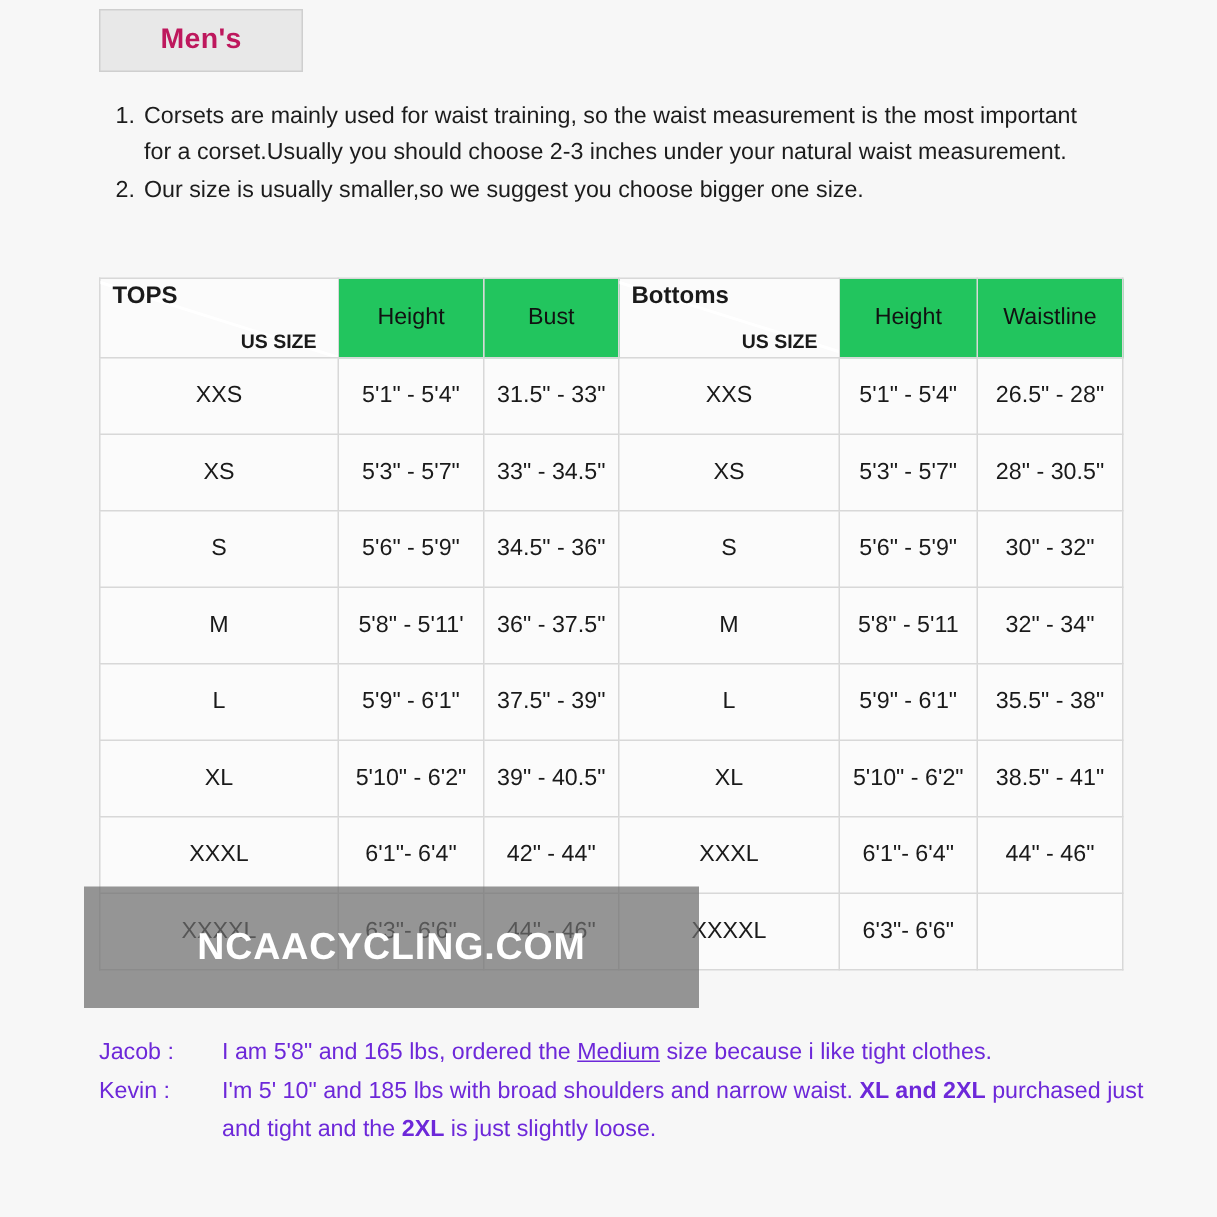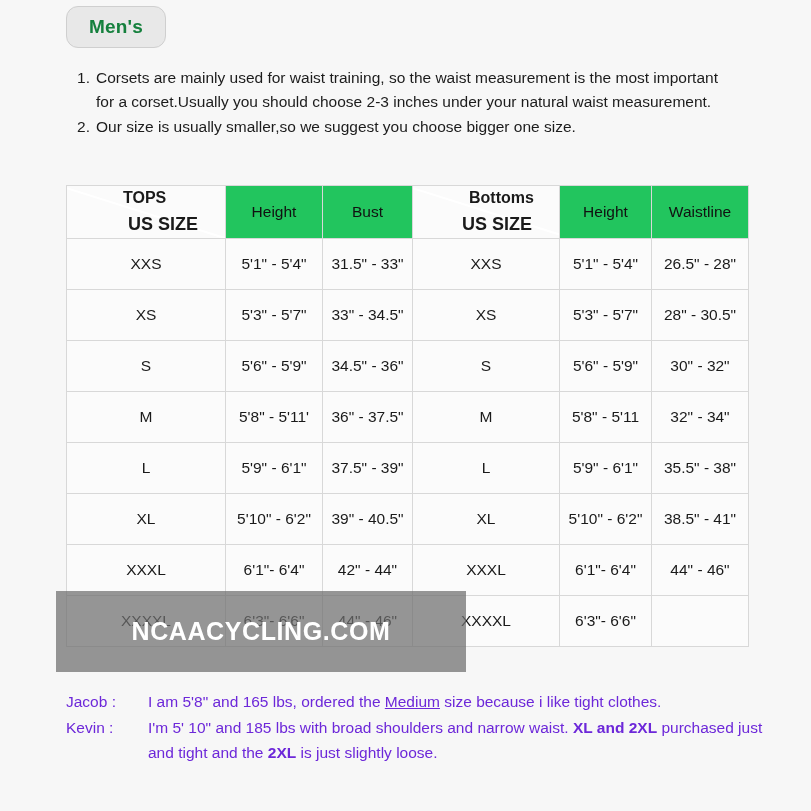--- a/index.html
+++ b/index.html
@@ -25,25 +25,25 @@
   .tabs {
     position: absolute;
     top: 6px;
     left: 66px;
     display: flex;
     gap: 30px;
   }
   .tab {
     background: #e8e8e8;
     border: 1px solid #cfcfcf;
-    border-radius: 12px;
-    padding: 9px 22px;
+    border-radius: 0;
+    padding: 9px 40px;
     font-size: 19px;
     font-weight: bold;
-    color: #15803d;
+    color: #be185d;
     letter-spacing: .2px;
   }
   
   .notes {
     position: absolute;
     top: 66px;
     left: 68px;
     width: 660px;
     font-size: 15.5px;
     line-height: 1.52;
@@ -129,27 +129,26 @@
     background: #fff;
     transform-origin: left top;
     transform: rotate(17.5deg);
   }
   .diag .lbl-top {
     position: absolute;
     left: 8px;
     top: 3px;
     font-size: 16px;
     font-weight: bold;
-    margin-left: 48px;
   }
   .diag .lbl-bot {
     position: absolute;
-    right: 27px;
+    right: 14px;
     bottom: 3px;
-    font-size: 18px;
+    font-size: 13px;
     font-weight: bold;
   }
   
   .watermark {
     position: absolute;
     left: 56px;
     top: 591px;
     width: 410px;
     height: 81px;
     background: rgba(110,110,110,0.72);

